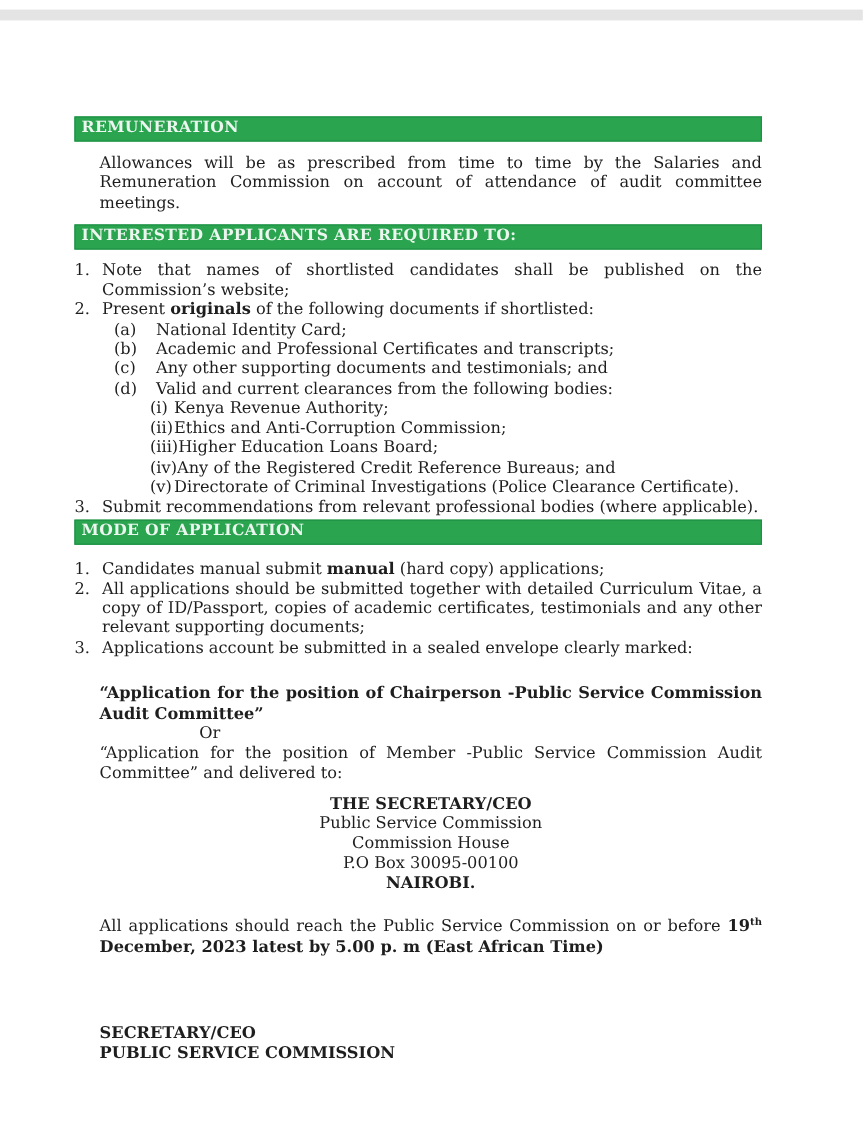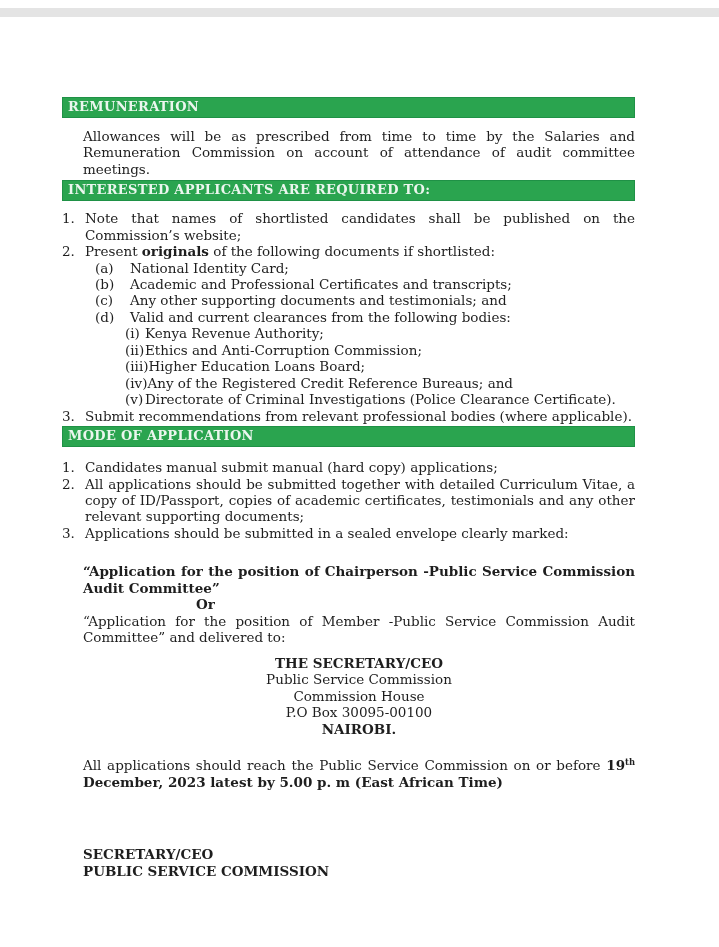--- a/index.html
+++ b/index.html
@@ -24,36 +24,36 @@
   .greenbar {
     background: var(--accent_green, #2aa44f);
     border: 1px solid var(--accent_green_border, #1f9146);
     color: var(--bar_text, #ebf6ee);
     font-weight: bold;
     font-size: 13px;
     padding: 1px 5px 2px 5px;
     letter-spacing: 0.3px;
   }
   .para { margin-left: 21px; text-align: justify; }
-  .para-remuneration { margin-top: 10px; margin-bottom: 3px; }
+  .para-remuneration { margin-top: 10px; margin-bottom: 10px; }
   .list { margin-top: 9px; }
   .li { display: flex; }
   .li > .marker { flex: none; width: 23px; }
   .li > .body { flex: 1; text-align: justify; }
   .sublist { margin-left: 33px; }
   .sublist .li > .marker { width: 35px; }
   .romanlist { margin-left: 63px; }
   .romanlist .li > .marker { width: auto; min-width: 20px; }
   .romanlist .li > .body { text-align: left; }
   .sublist .li > .body { text-align: left; }
   .bar-mode { margin-top: 2px; }
   .mode-list { margin-top: 12px; }
   .envelope { margin-top: 22px; margin-left: 21px; }
   .envelope-line-bold { font-weight: bold; text-align: justify; }
-  .or-line { font-weight: bold; margin-left: 113px; }
+  .or-line { font-weight: normal; margin-left: 83px; }
   .address { margin-left: 21px; margin-top: 9px; text-align: center; }
   .address .bold { font-weight: bold; }
   .deadline { margin-top: 20px; }
   .signature { margin-left: 21px; margin-top: 56px; font-weight: bold; }
   sup { font-size: 0.62em; vertical-align: super; line-height: 0; }
 </style>
 </head>
 <body style="--accent_green: #2aa44f; --accent_green_border: #1f9146; --bar_text: #ebf6ee; --top_strip: #e4e4e4; --text_color: #1e1e1e;">
 
 <div>
@@ -123,29 +123,29 @@
         <span class="marker">3.</span>
         <span class="body">Submit recommendations from relevant professional bodies (where applicable).</span>
       </div>
     </div>
 
     <div class="greenbar bar-mode">MODE OF APPLICATION</div>
 
     <div class="list mode-list">
       <div class="li">
         <span class="marker">1.</span>
-        <span class="body"><span>Candidates manual submit </span><span style="font-weight: normal;">manual</span><span> (hard copy) applications;</span></span>
+        <span class="body"><span>Candidates manual submit </span><span style="font-weight: bold;">manual</span><span> (hard copy) applications;</span></span>
       </div>
       <div class="li">
         <span class="marker">2.</span>
         <span class="body">All applications should be submitted together with detailed Curriculum Vitae, a copy of ID/Passport, copies of academic certificates, testimonials and any other relevant supporting documents;</span>
       </div>
       <div class="li">
         <span class="marker">3.</span>
-        <span class="body">Applications should be submitted in a sealed envelope clearly marked:</span>
+        <span class="body">Applications account be submitted in a sealed envelope clearly marked:</span>
       </div>
     </div>
 
     <div class="envelope">
       <div class="envelope-line-bold">“Application for the position of Chairperson -Public Service Commission Audit Committee”</div>
       <div class="or-line">Or</div>
       <div style="text-align: justify;"><span style="font-weight: normal;">“Application for the position of Member -Public Service Commission Audit Committee”</span><span> and delivered to:</span></div>
     </div>
 
     <div class="address">

